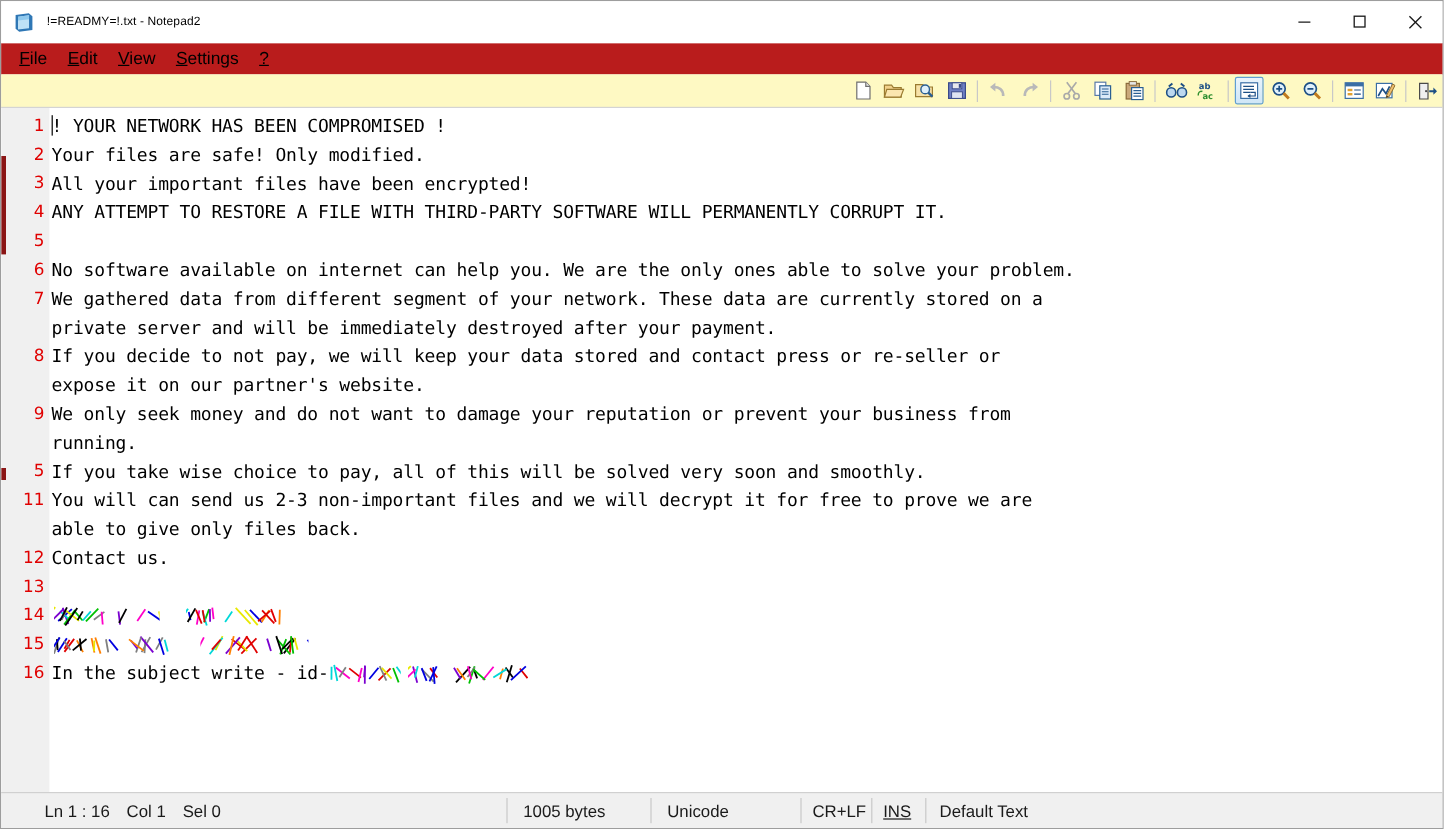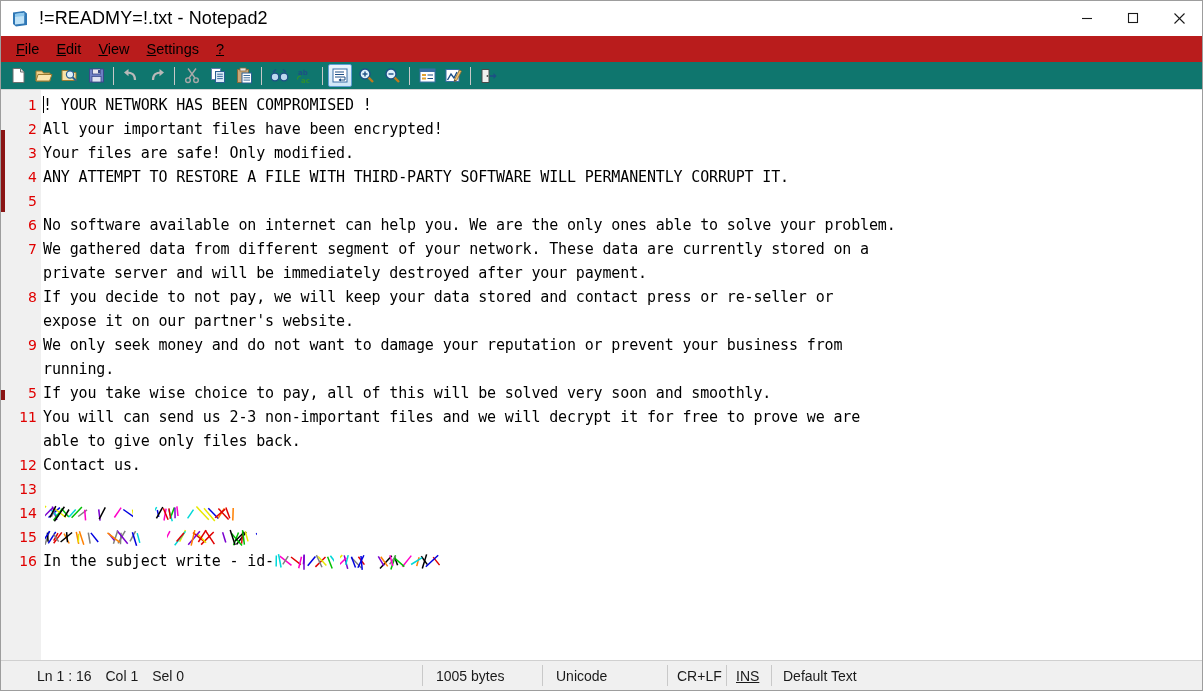--- a/index.html
+++ b/index.html
@@ -36,21 +36,21 @@
   }
   .title-icon {
     width: 18px;
     height: 18px;
     margin-left: 10px;
     margin-right: 10px;
     position: relative;
     flex: none;
   }
   .title-text {
-    font-size: 18px;
+    font-size: 10px;
     color: #000000;
     letter-spacing: 0.1px;
     white-space: nowrap;
   }
   .wincontrols {
     margin-left: auto;
     display: flex;
     height: 35px;
   }
   .wb {
@@ -77,25 +77,26 @@
   .menu-item {
     padding: 2px 9px 2px 8px;
     white-space: nowrap;
   }
   .menu-item u { text-decoration: underline; }
 
   
   .toolbar {
     height: 27px;
     min-height: 27px;
-    background: #0f766e;
+    background: #fef9c3;
     display: flex;
     align-items: center;
-    padding-left: 4px;
+    padding-left: 20px;
     border-bottom: 1px solid #d4d4d4;
+    justify-content: flex-end;
   }
   .tb-btn {
     width: 24px;
     height: 23px;
     margin: 0 1px;
     display: flex;
     align-items: center;
     justify-content: center;
     position: relative;
     border: 1px solid transparent;
@@ -446,22 +447,22 @@
         <div class="gnum blank">&nbsp;</div>
         <div class="gnum">12</div>
         <div class="gnum">13</div>
         <div class="gnum">14</div>
         <div class="gnum">15</div>
         <div class="gnum">16</div>
       </div>
 
     <div class="textarea" id="textarea">
         <div class="tline"><span class="caret"></span>! YOUR NETWORK HAS BEEN COMPROMISED !</div>
+        <div class="tline">Your files are safe! Only modified.</div>
         <div class="tline">All your important files have been encrypted!</div>
-        <div class="tline">Your files are safe! Only modified.</div>
         <div class="tline">ANY ATTEMPT TO RESTORE A FILE WITH THIRD-PARTY SOFTWARE WILL PERMANENTLY CORRUPT IT.</div>
         <div class="tline">&nbsp;</div>
         <div class="tline">No software available on internet can help you. We are the only ones able to solve your problem.</div>
         <div class="tline">We gathered data from different segment of your network. These data are currently stored on a</div>
         <div class="tline">private server and will be immediately destroyed after your payment.</div>
         <div class="tline">If you decide to not pay, we will keep your data stored and contact press or re-seller or</div>
         <div class="tline">expose it on our partner's website.</div>
         <div class="tline">We only seek money and do not want to damage your reputation or prevent your business from</div>
         <div class="tline">running.</div>
         <div class="tline">If you take wise choice to pay, all of this will be solved very soon and smoothly.</div>

